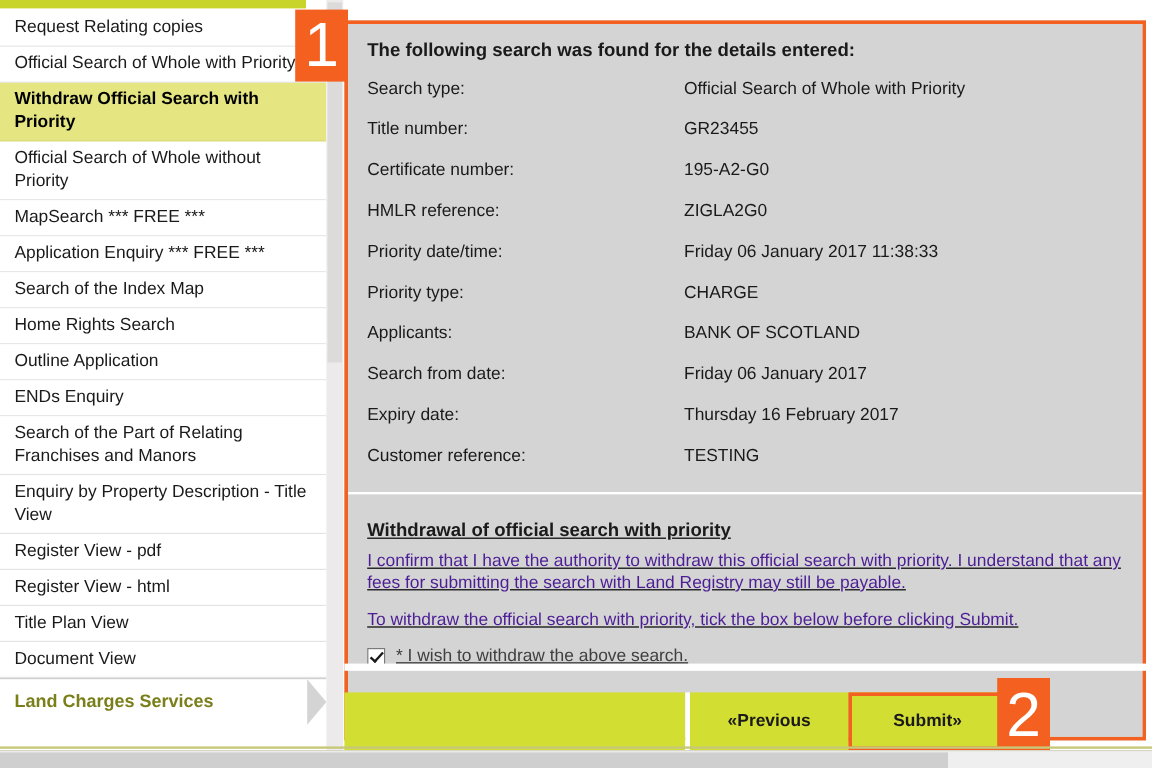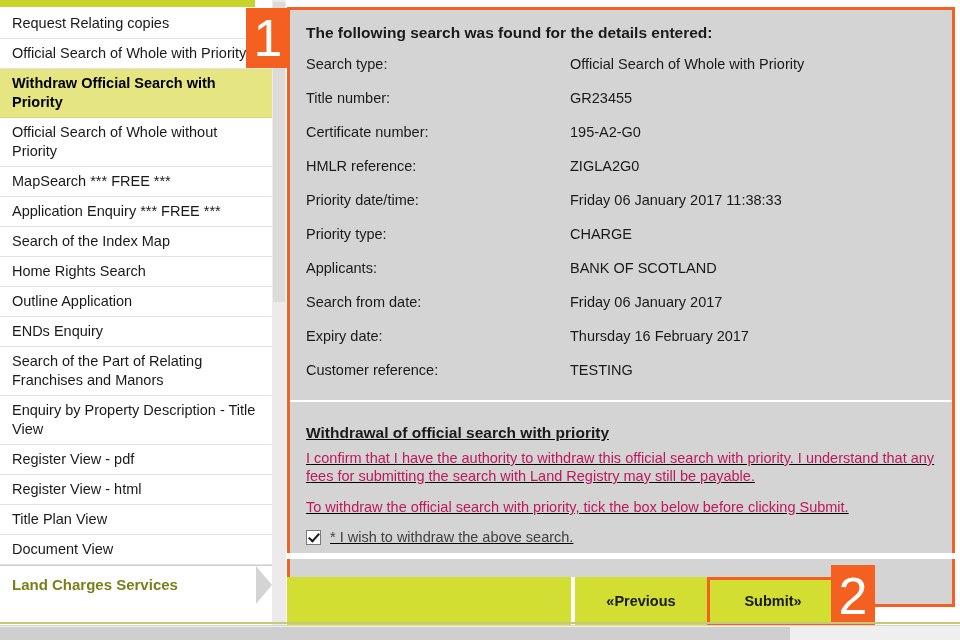--- a/index.html
+++ b/index.html
@@ -84,21 +84,21 @@
   #sidebar-scroll-thumb {
     position: absolute;
     left: 1px; top: 2px;
     width: 12px; height: 300px;
     background: #dddada;
   }
 
   
   #main {
     position: absolute;
-    left: 287px; top: 7px;
+    left: 287px; top: 17px;
     width: 668px; height: 600px;
     box-sizing: border-box;
     border: 3px solid #f4601f;
     background: #d4d4d4;
   }
   #panel-inner {
     position: relative;
     width: 100%; height: 100%;
     background: #d4d4d4;
     box-sizing: border-box;
@@ -137,21 +137,21 @@
   #withdrawal h2 {
     margin: 0 0 7px 0;
     font-size: 15.5px;
     font-weight: bold;
     color: #1a1a1a;
   }
   #withdrawal p {
     margin: 0 0 13px 0;
     font-size: 14.5px;
     line-height: 18px;
-    color: #be185d;
+    color: #4c1d95;
   }
   #confirm-row {
     display: flex;
     align-items: center;
     margin-top: 4px;
   }
   #confirm-checkbox {
     width: 15px; height: 15px;
     box-sizing: border-box;
     border: 1px solid #7a7a7a;

